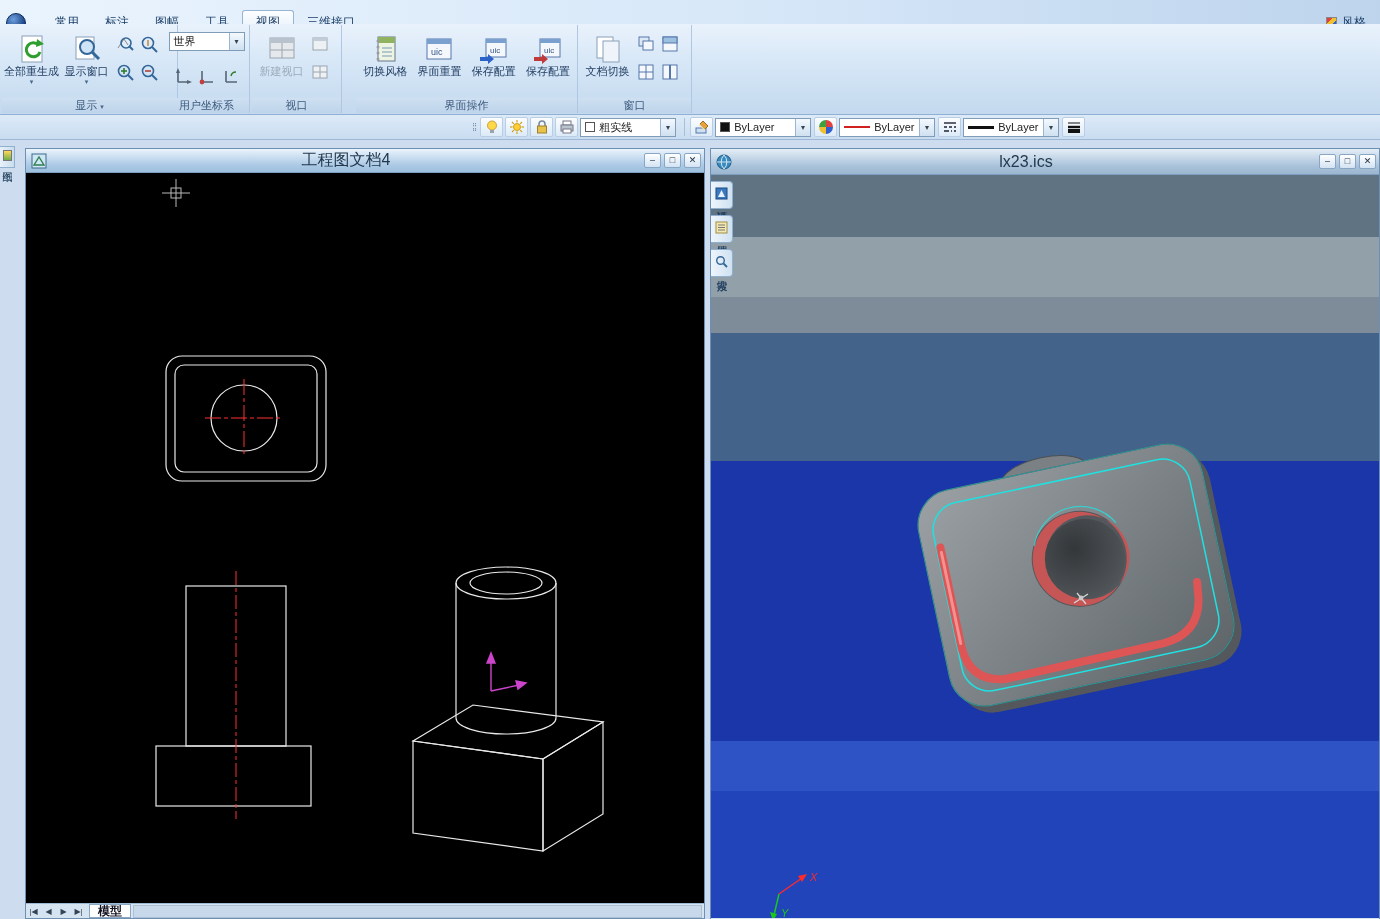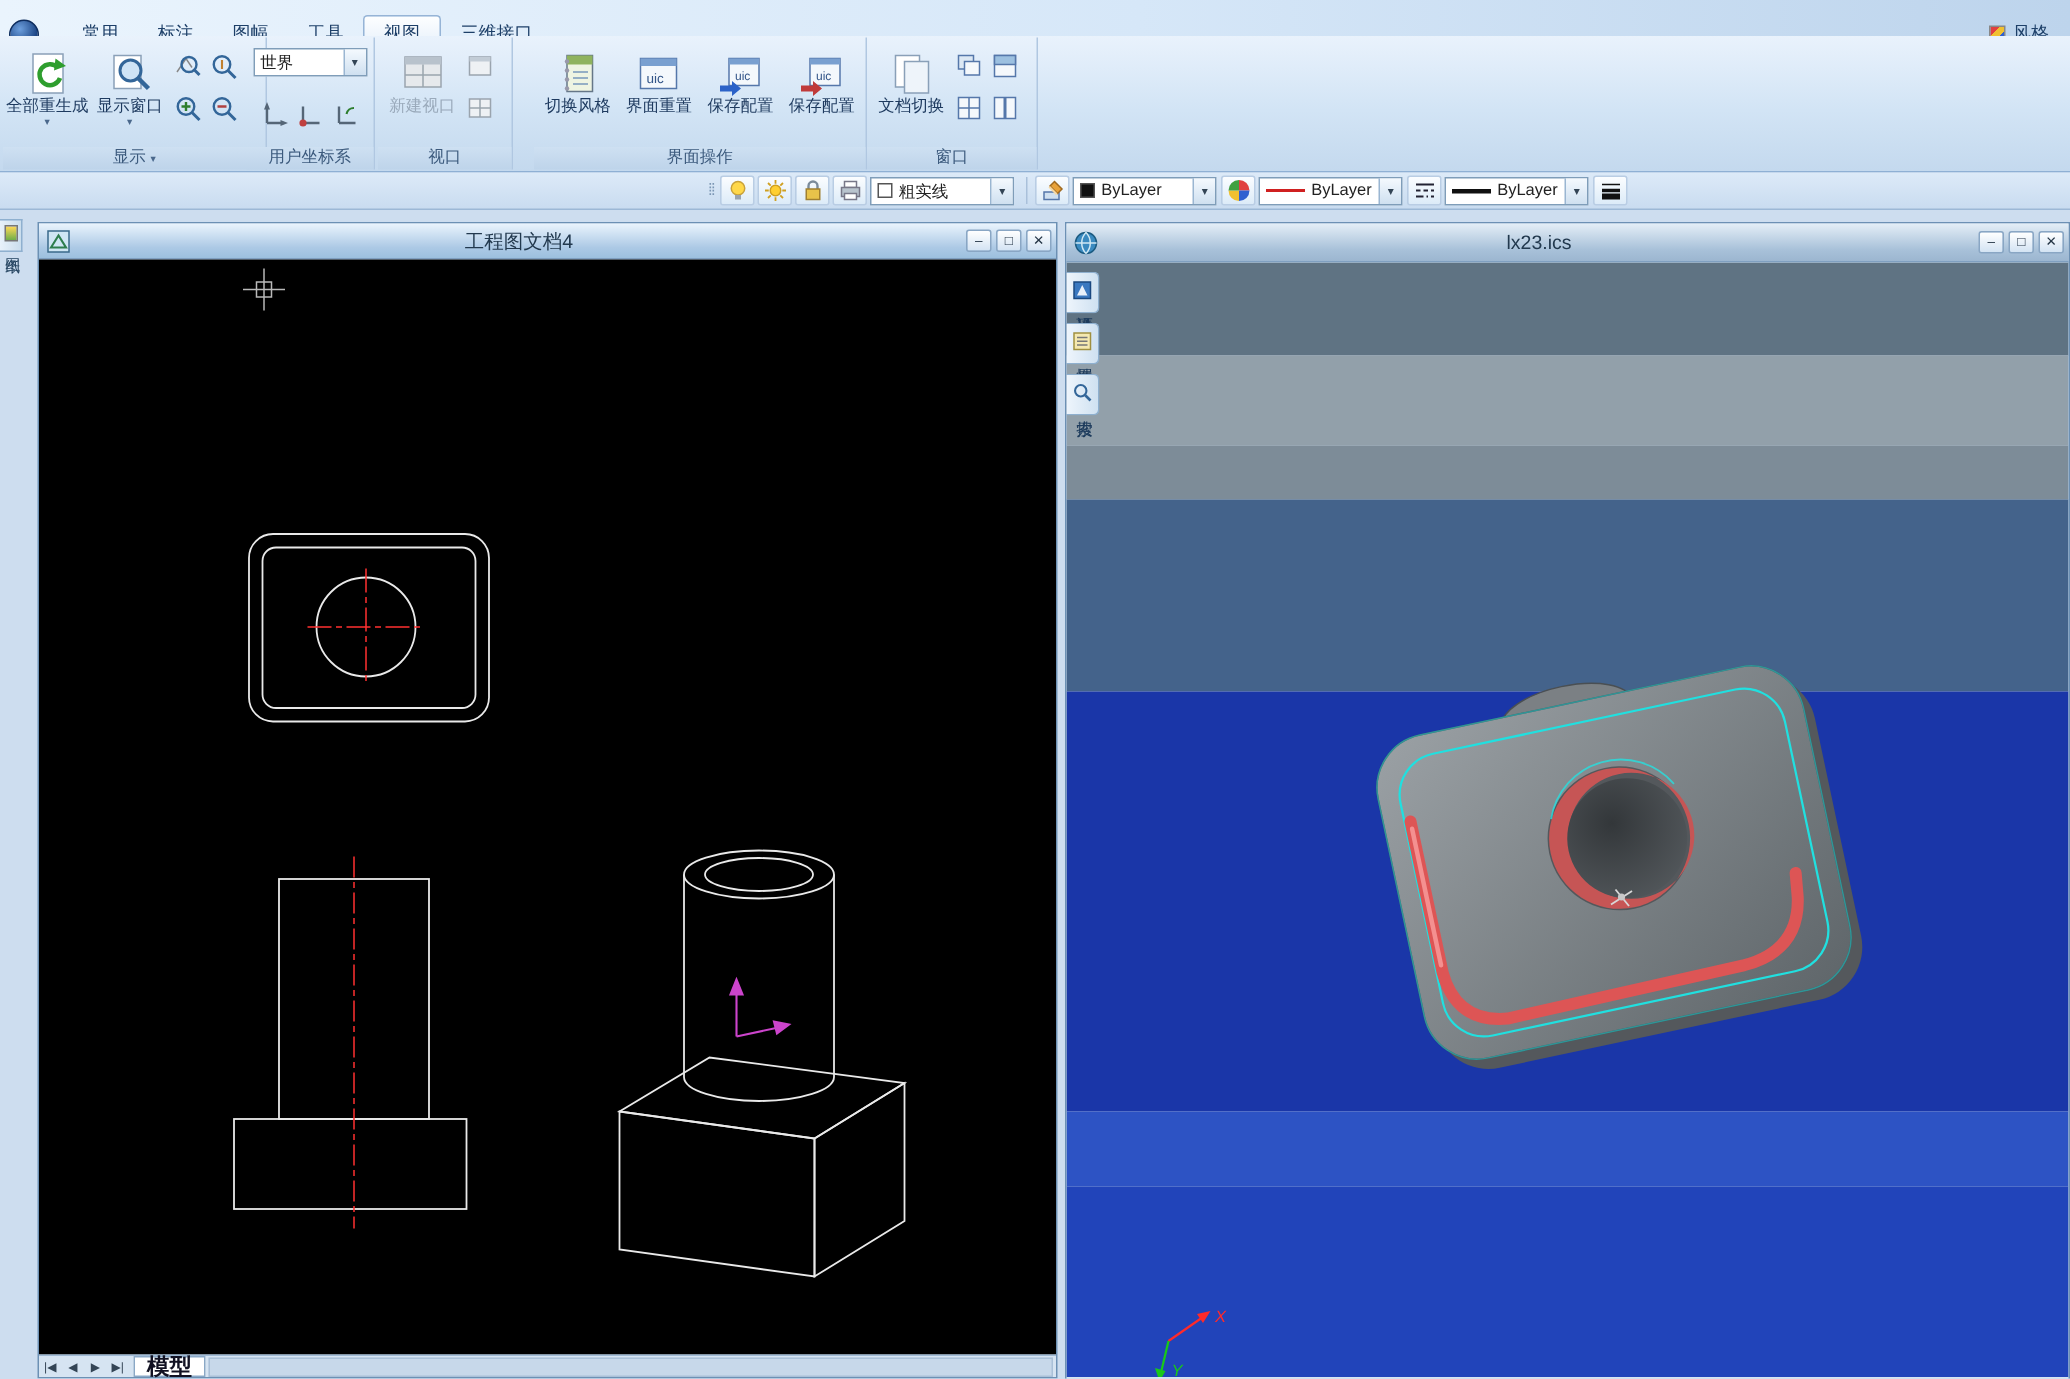--- a/index.html
+++ b/index.html
@@ -68,32 +68,32 @@
   .lwide { width:96px; margin-right:3px; }
   .redline { width:26px; height:0; border-top:2px solid #d02020; }
   .blackline { width:26px; height:0; border-top:3px solid #111; }
 
   
   .win { position:absolute; background:#d6e4f2; border:1px solid #6c90b4; }
   .titlebar { height:24px; display:flex; align-items:center; padding:0 3px;
     background:linear-gradient(#eaf4fd,#acc9e5 70%,#9cc0de);
     border-bottom:1px solid #7f9fc0; }
   .wicon { width:16px; height:16px; margin:0 4px 0 2px; }
-  .wtitle { flex:1; text-align:center; font-size:13px; color:#22394e; }
+  .wtitle { flex:1; text-align:center; font-size:16px; color:#22394e; }
   .wbtn { width:17px; height:15px; margin-left:3px; border:1px solid #89a6c4;
     background:linear-gradient(#ffffff,#d3e3f3); font-size:9px; line-height:12px;
     text-align:center; color:#234; border-radius:2px; }
 
   .canvas2d { position:absolute; left:0; top:24px; width:678px; height:731px;
     background:#000; }
   .bottombar { position:absolute; left:0; right:0; bottom:0; height:15px;
     background:#d6e4f2; display:flex; align-items:center; font-size:8px; color:#345;
     border-top:1px solid #9fb9d4; }
   .navbtn { min-width:15px; text-align:center; padding:0 1px; }
-  .modeltab { background:#fff; border:1px solid #8aa8c6; padding:0 8px; font-size:15px;
+  .modeltab { background:#fff; border:1px solid #8aa8c6; padding:0 8px; font-size:12px;
     font-weight:bold; height:14px; line-height:13px; color:#112; margin-left:3px; }
   .barfill { flex:1; height:13px; margin:0 2px; background:#c7d8ea;
     border:1px solid #a9c0d8; }
 
   .viewport { position:absolute; left:0; top:26px; width:668px; height:743px; }
   .titlebar.right { height:26px; background:linear-gradient(#e4eef7,#a8c1d9 70%,#9cb6d0); }
   .sidestrip { position:absolute; left:0; top:32px; width:22px; display:flex;
     flex-direction:column; gap:6px; z-index:5; }
   .stab { writing-mode:vertical-rl; text-orientation:upright;
     background:linear-gradient(90deg,#eef5fc,#cfe1f1); border:1px solid #8fb0cf;

